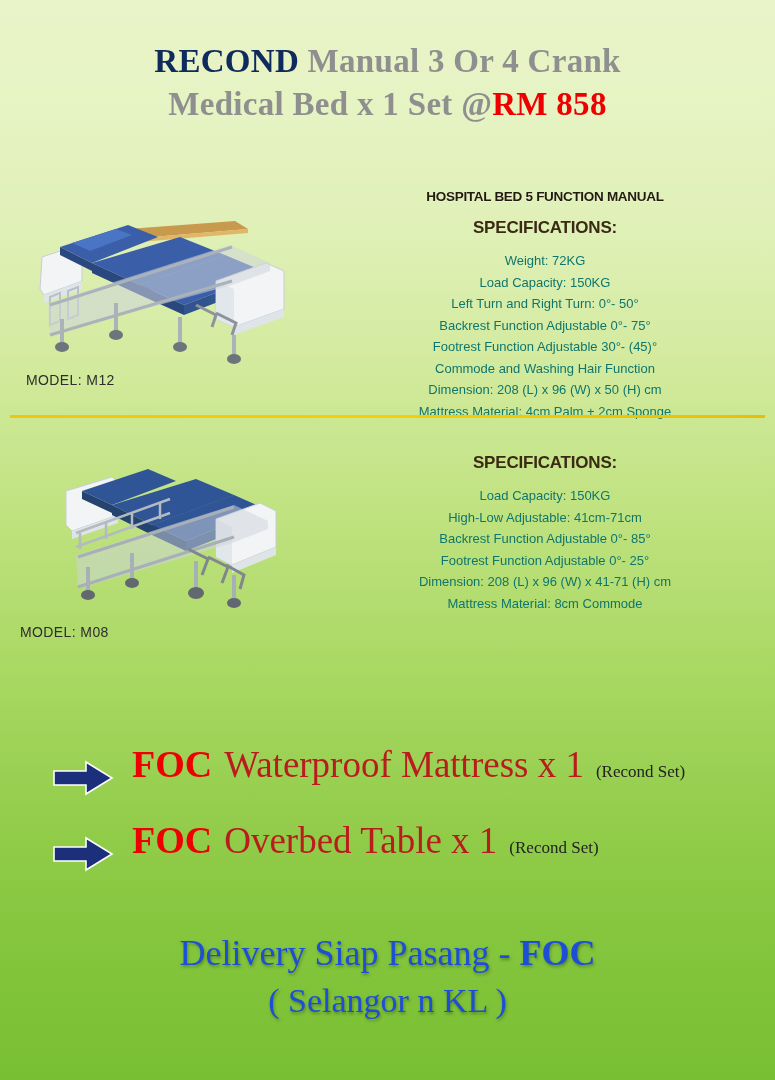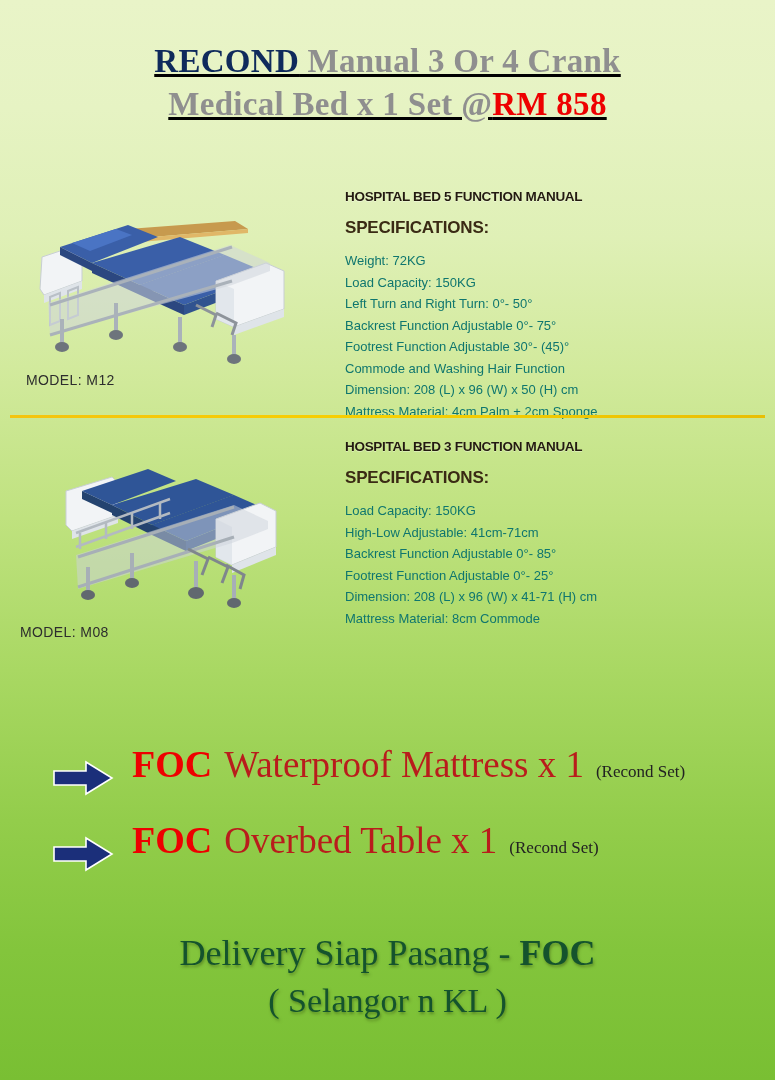--- a/index.html
+++ b/index.html
@@ -11,21 +11,20 @@
     height: 1080px;
     font-family: "Liberation Sans", sans-serif;
     background: linear-gradient(to bottom, #e9f4c8 0%, #e6f3c3 10%, #dff0b6 22%, #d2ea9d 34%, #bfe27f 48%, #a9d863 62%, #93cd4b 76%, #83c53c 88%, #79bf33 100%);
     overflow: hidden;
     position: relative;
   }
   .page {
     position: relative;
     width: 775px;
     height: 1080px;
-    text-decoration: underline;
   }
 
   
   .header {
     padding-top: 40px;
     text-align: center;
     font-family: "Liberation Serif", serif;
     font-weight: bold;
     font-size: 33px;
     line-height: 43px;
@@ -79,20 +78,21 @@
     margin-top: 12px;
     font-size: 13px;
     line-height: 21.5px;
     color: #0f766e;
   }
   .spec-col {
     position: absolute;
     left: 345px;
     top: 14px;
     width: 400px;
+    text-align: center;
   }
   .prod2 .spec-col { top: 14px; }
 
   .model-label {
     position: absolute;
     font-size: 14px;
     color: #2d2d2d;
     letter-spacing: 0.4px;
   }
 
@@ -144,21 +144,21 @@
   }
 
   
   .delivery {
     position: absolute;
     left: 0;
     top: 930px;
     width: 775px;
     text-align: center;
     font-family: "Liberation Serif", serif;
-    color: #14532d;
+    color: #1d4ed8;
     text-shadow: 1px 2px 3px rgba(60,90,20,0.55);
   }
   .delivery-line1 {
     font-size: 36px;
     line-height: 46px;
   }
   .delivery-line1 b { font-weight: bold; }
   .delivery-line2 {
     font-size: 34px;
     line-height: 46px;
@@ -310,21 +310,20 @@
           <ellipse cx="112" cy="146" rx="7" ry="5"></ellipse>
           <ellipse cx="176" cy="156" rx="8" ry="6"></ellipse>
           <ellipse cx="214" cy="166" rx="7" ry="5"></ellipse>
         </g>
       </svg>
     </div>
 
     <div class="model-label" style="left:20px; top:199px;">MODEL: M08</div>
 
     <div class="spec-col">
-      <div class="spec-title">HOSPITAL BED 3  FUNCTION MANUAL</div>
       <div class="spec-sub">SPECIFICATIONS:</div>
       <div class="spec-list">
         <div>Load Capacity: 150KG</div>
         <div>High-Low Adjustable: 41cm-71cm</div>
         <div>Backrest Function Adjustable 0°- 85°</div>
         <div>Footrest Function Adjustable 0°- 25°</div>
         <div>Dimension: 208 (L) x 96 (W) x 41-71 (H) cm</div>
         <div>Mattress Material: 8cm Commode</div>
       </div>
     </div>

